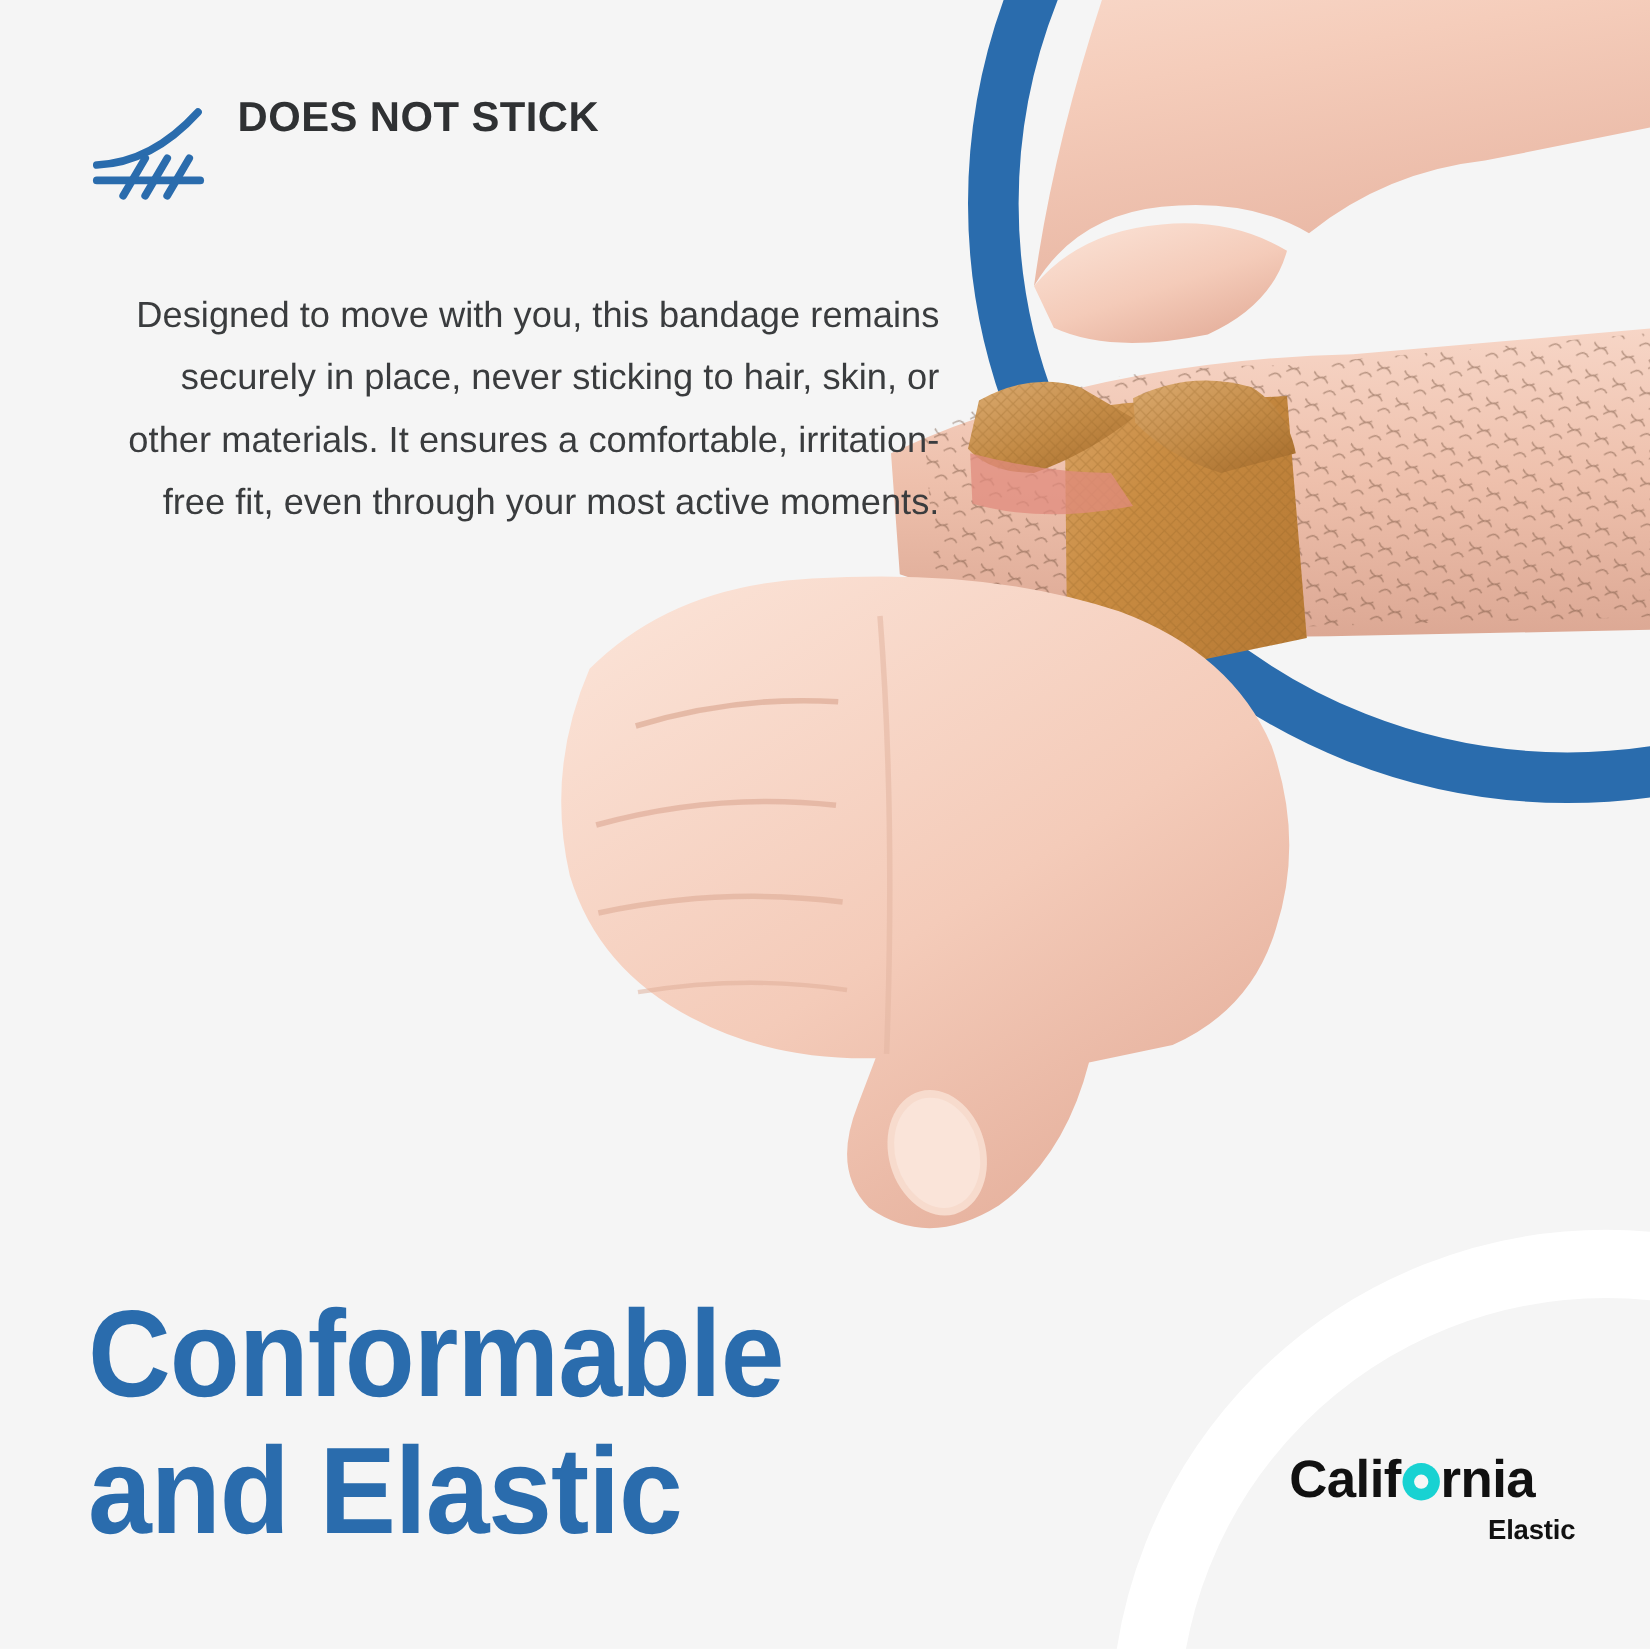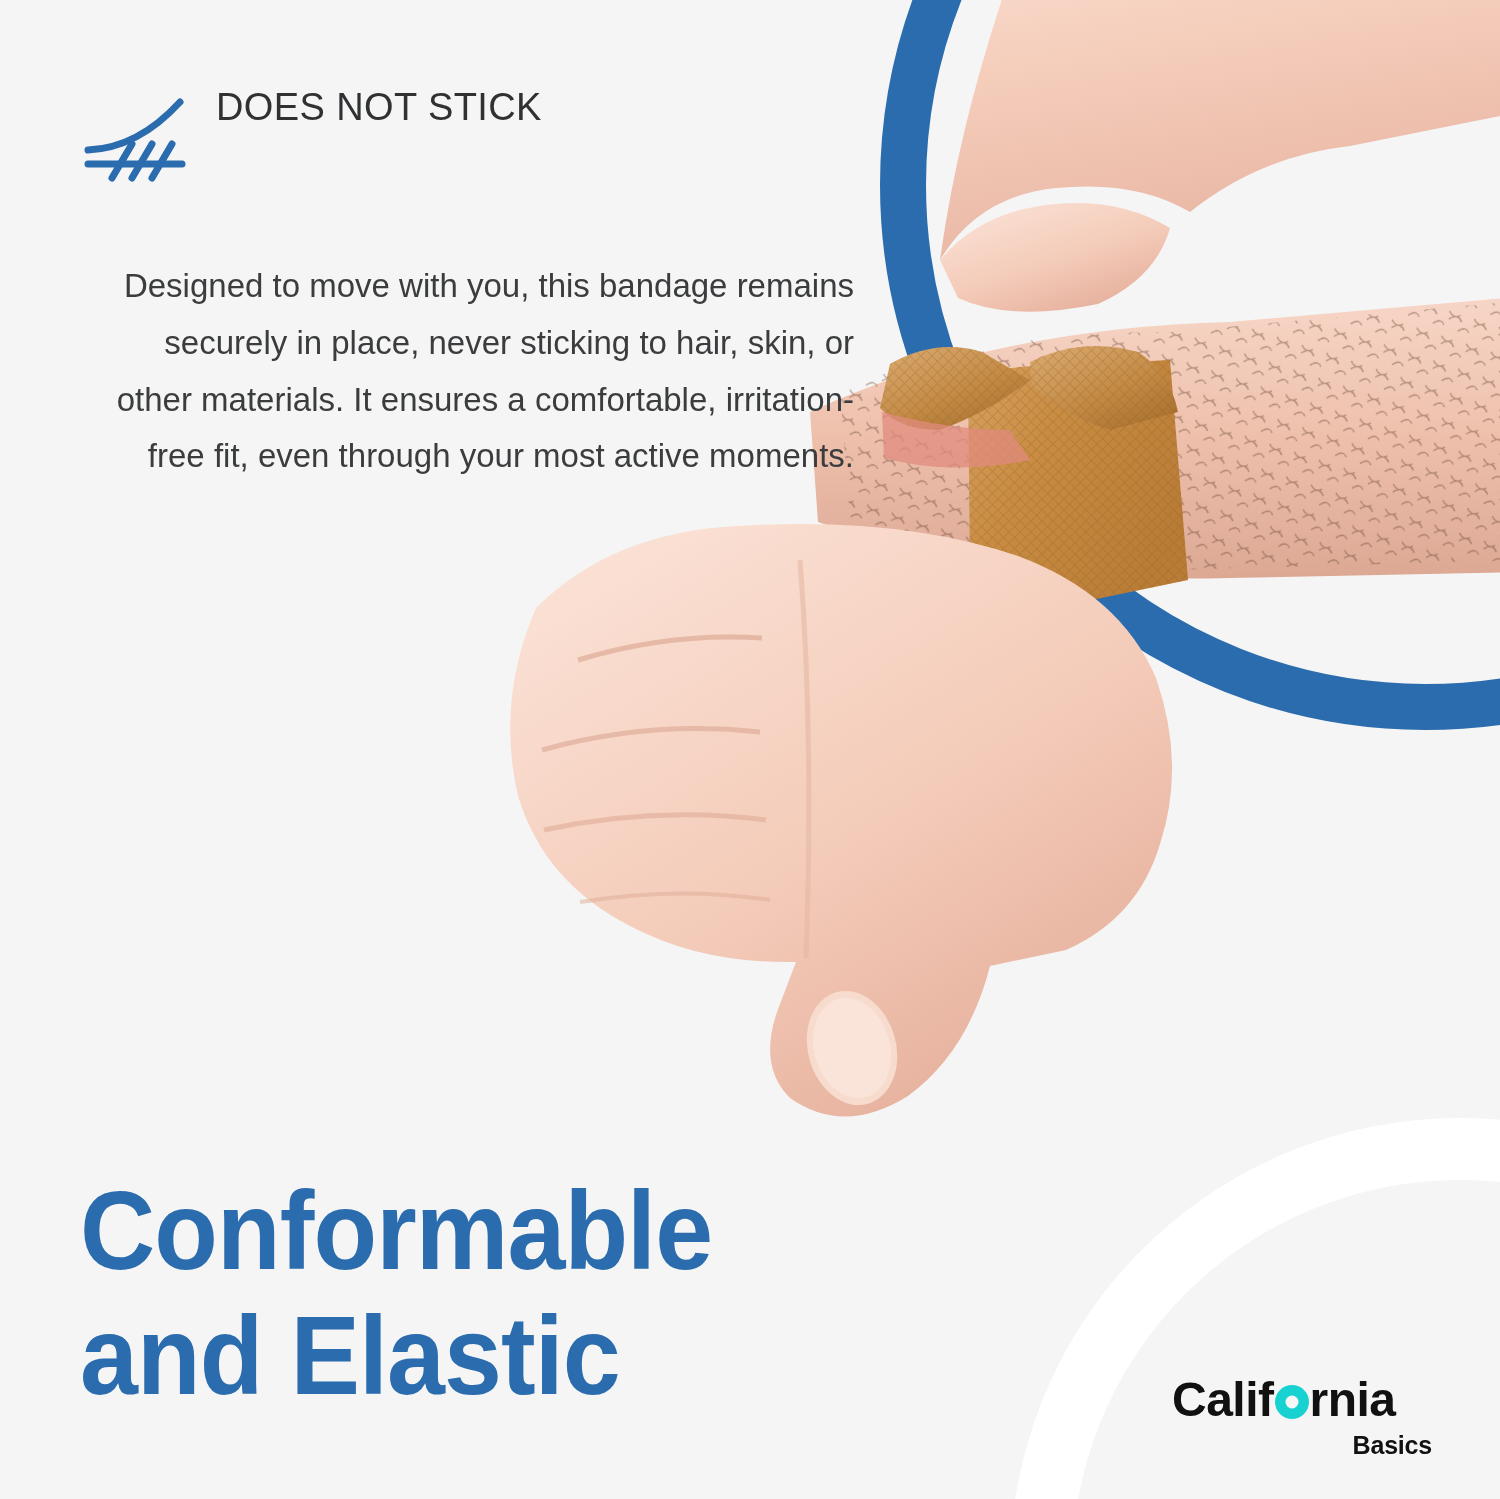--- a/index.html
+++ b/index.html
@@ -66,21 +66,21 @@
   }
   .feature-icon {
     width: 108px;
     height: 96px;
     flex: 0 0 auto;
     margin-top: 6px;
   }
   .feature-icon svg { display: block; width: 100%; height: 100%; }
   .feature-title {
     font-size: 38px;
-    font-weight: 400;
+    font-weight: 700;
     letter-spacing: 0.4px;
     line-height: 1.32;
     color: #2f3133;
     margin: 0;
     text-transform: uppercase;
     font-family: "Liberation Sans", sans-serif;
   }
   .feature-title span { display: block; white-space: nowrap; }
 
   
@@ -115,21 +115,21 @@
     font-family: "Liberation Sans", sans-serif;
     transform: scaleX(0.93);
     transform-origin: left top;
   }
   .headline span { display: block; }
 
   
   .logo {
     position: absolute;
     left: 1172px;
-    top: 1376px;
+    top: 1322px;
     z-index: 7;
     width: 260px;
   }
   .logo-word {
     font-size: 48px;
     font-weight: 700;
     color: #111111;
     letter-spacing: -0.5px;
     line-height: 1;
     white-space: nowrap;
@@ -270,16 +270,16 @@
 
   <p class="feature-body">Designed to move with you, this bandage remains securely in place, never sticking to hair, skin, or other materials. It ensures a comfortable, irritation-free fit, even through your most active moments.</p>
 
   <h1 class="headline">
     <span>Conformable</span>
     <span>and Elastic</span>
   </h1>
 
   <div class="logo">
     <div class="logo-word"><span>Calif</span><span class="logo-o"></span><span>rnia</span></div>
-    <div class="logo-sub">Basics</div>
+    <div class="logo-sub">Elastic</div>
   </div>
 
 </div>
 
 </body></html>

